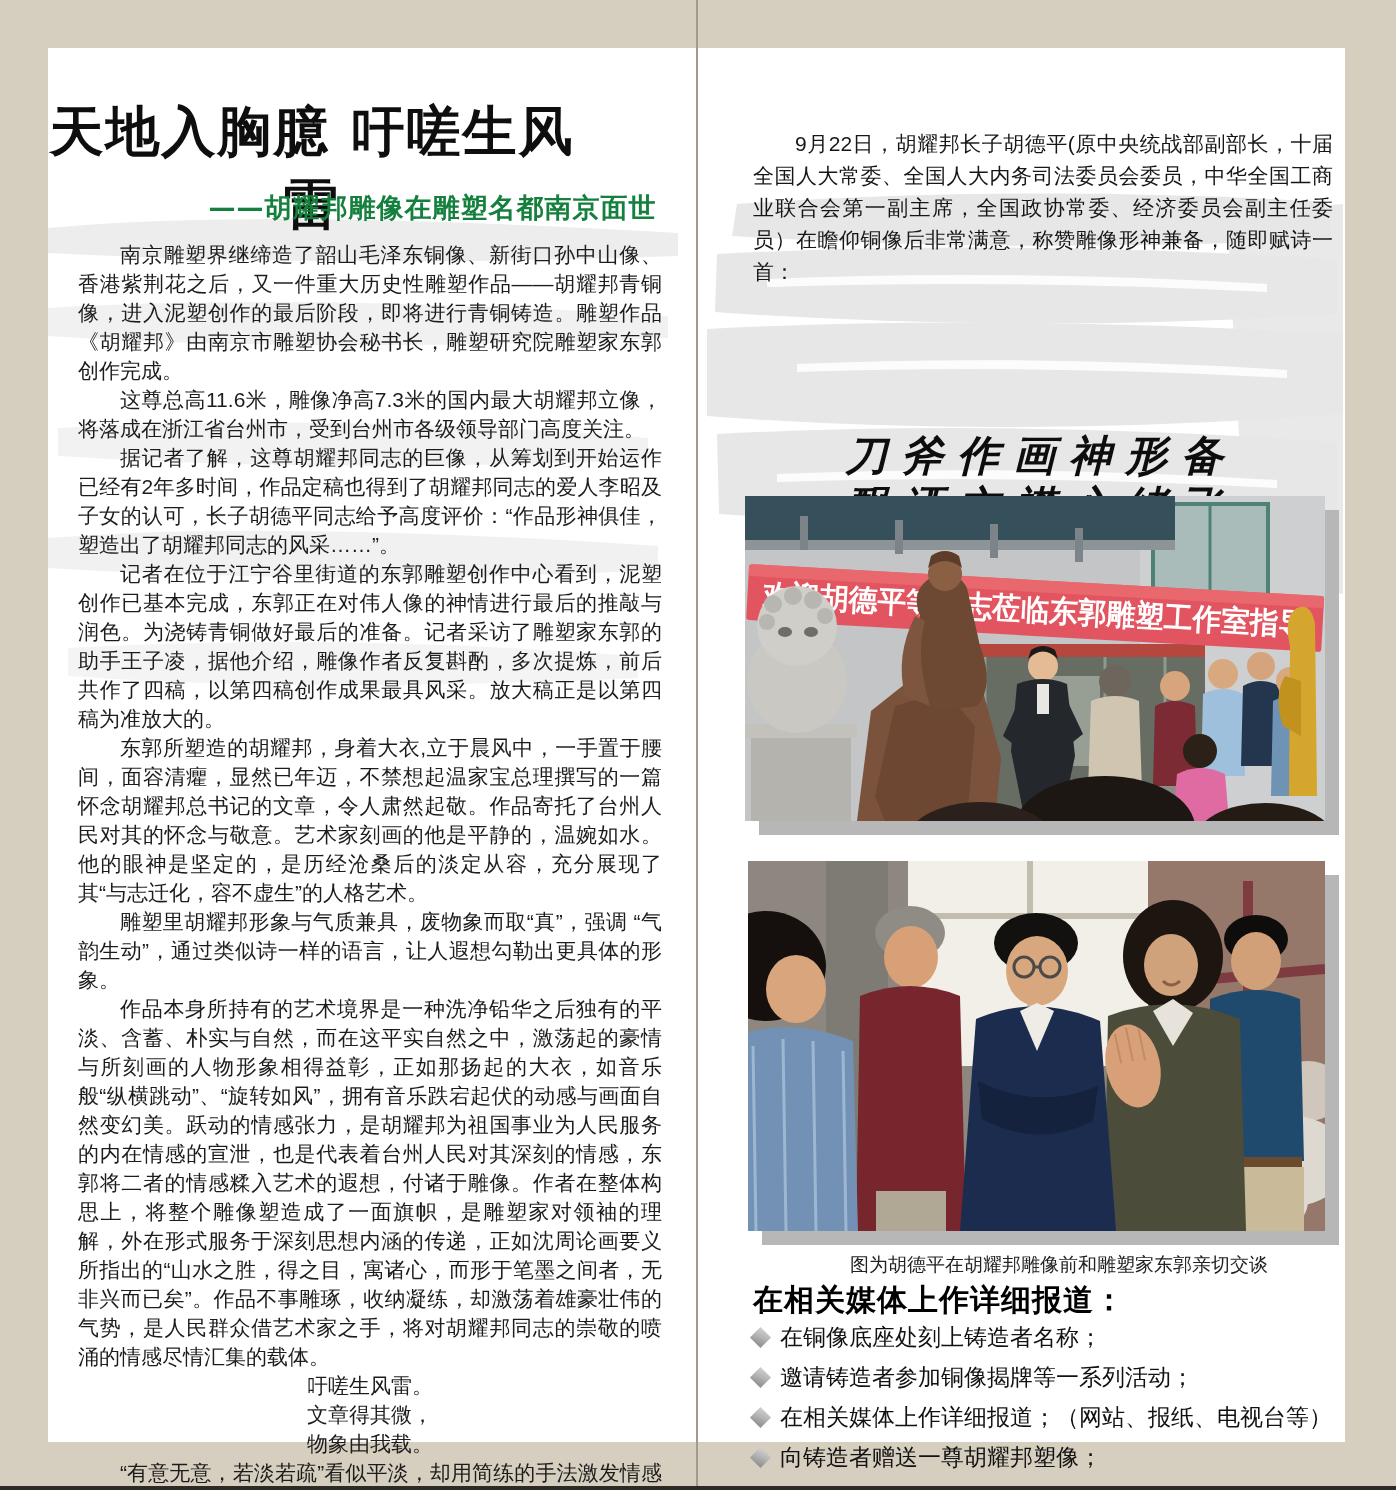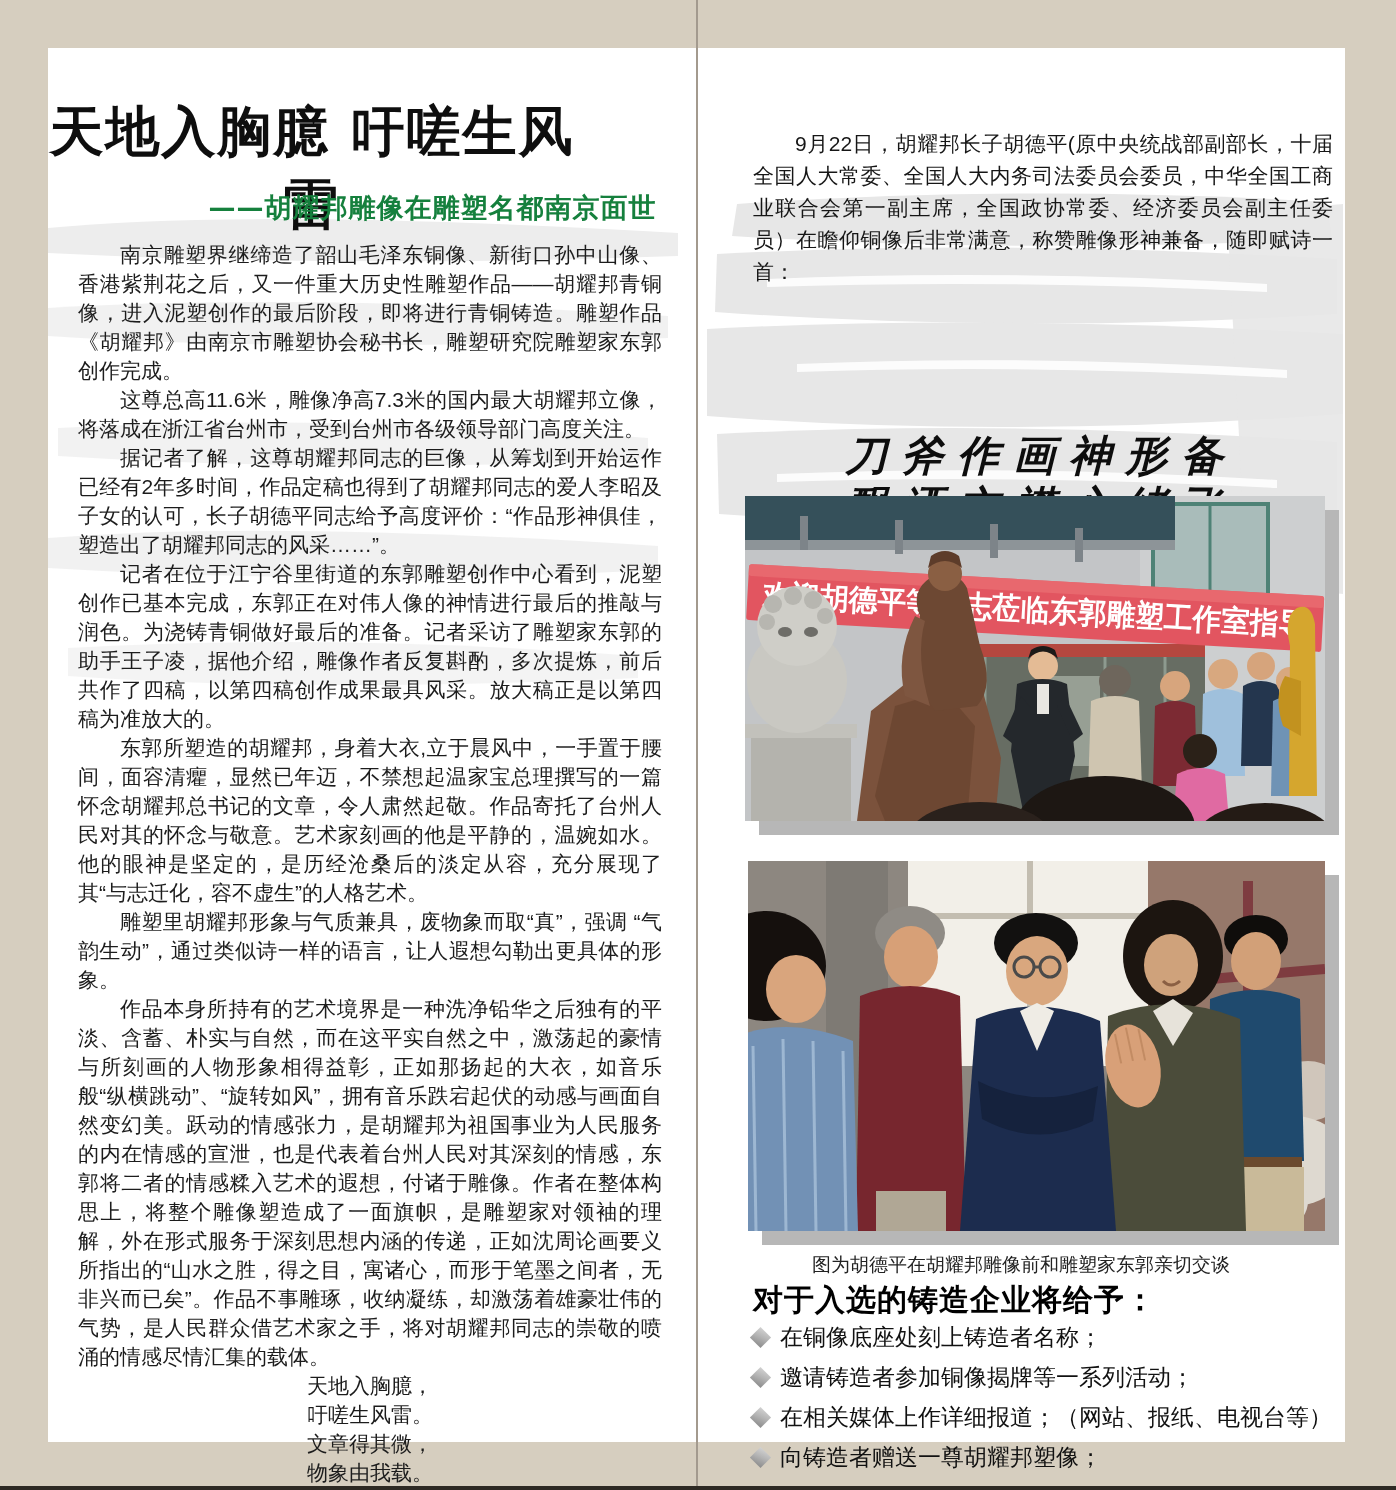--- a/index.html
+++ b/index.html
@@ -47,21 +47,21 @@
     position:absolute;left:148px;top:206px;
     font-family:"DejaVu Serif","Liberation Serif",serif;
     font-weight:900;font-style:italic;font-size:42px;line-height:51px;
     letter-spacing:14px;color:#0d0d0d;
   }
   .photo-shadow{position:absolute;background:#b7b7b7;}
   .photo{position:absolute;overflow:hidden;background:#c5c7c9;}
   .photo svg{display:block;}
   .photo-caption{
     position:absolute;left:0;top:1188px;width:648px;text-align:center;
-    font-size:19px;color:#222;
+    font-size:19px;color:#222;padding-left:38px;
   }
   .benefits-heading{
     position:absolute;left:56px;top:1216px;
     font-size:30px;font-weight:bold;color:#000;letter-spacing:1px;
   }
   .benefits-list{position:absolute;left:56px;top:1258px;width:580px;}
   .benefit-item{display:flex;align-items:center;margin-bottom:9px;font-size:23px;color:#111;}
   .diamond{
     width:15px;height:15px;margin-right:12px;flex:0 0 auto;
     background:linear-gradient(160deg,#d2d2d2 0%,#b5b5b5 45%,#8b8b8b 100%);
@@ -95,21 +95,20 @@
 
     <div class="left-body text-layer">
       <p>南京雕塑界继缔造了韶山毛泽东铜像、新街口孙中山像、香港紫荆花之后，又一件重大历史性雕塑作品——胡耀邦青铜像，进入泥塑创作的最后阶段，即将进行青铜铸造。雕塑作品《胡耀邦》由南京市雕塑协会秘书长，雕塑研究院雕塑家东郭创作完成。</p>
       <p>这尊总高11.6米，雕像净高7.3米的国内最大胡耀邦立像，将落成在浙江省台州市，受到台州市各级领导部门高度关注。</p>
       <p>据记者了解，这尊胡耀邦同志的巨像，从筹划到开始运作已经有2年多时间，作品定稿也得到了胡耀邦同志的爱人李昭及子女的认可，长子胡德平同志给予高度评价：“作品形神俱佳，塑造出了胡耀邦同志的风采……”。</p>
       <p>记者在位于江宁谷里街道的东郭雕塑创作中心看到，泥塑创作已基本完成，东郭正在对伟人像的神情进行最后的推敲与润色。为浇铸青铜做好最后的准备。记者采访了雕塑家东郭的助手王子凌，据他介绍，雕像作者反复斟酌，多次提炼，前后共作了四稿，以第四稿创作成果最具风采。放大稿正是以第四稿为准放大的。</p>
       <p>东郭所塑造的胡耀邦，身着大衣,立于晨风中，一手置于腰间，面容清癯，显然已年迈，不禁想起温家宝总理撰写的一篇怀念胡耀邦总书记的文章，令人肃然起敬。作品寄托了台州人民对其的怀念与敬意。艺术家刻画的他是平静的，温婉如水。他的眼神是坚定的，是历经沧桑后的淡定从容，充分展现了其“与志迁化，容不虚生”的人格艺术。</p>
       <p>雕塑里胡耀邦形象与气质兼具，废物象而取“真”，强调 “气韵生动”，通过类似诗一样的语言，让人遐想勾勒出更具体的形象。</p>
       <p>作品本身所持有的艺术境界是一种洗净铅华之后独有的平淡、含蓄、朴实与自然，而在这平实自然之中，激荡起的豪情与所刻画的人物形象相得益彰，正如那扬起的大衣，如音乐般“纵横跳动”、“旋转如风”，拥有音乐跌宕起伏的动感与画面自然变幻美。跃动的情感张力，是胡耀邦为祖国事业为人民服务的内在情感的宣泄，也是代表着台州人民对其深刻的情感，东郭将二者的情感糅入艺术的遐想，付诸于雕像。作者在整体构思上，将整个雕像塑造成了一面旗帜，是雕塑家对领袖的理解，外在形式服务于深刻思想内涵的传递，正如沈周论画要义所指出的“山水之胜，得之目，寓诸心，而形于笔墨之间者，无非兴而已矣”。作品不事雕琢，收纳凝练，却激荡着雄豪壮伟的气势，是人民群众借艺术家之手，将对胡耀邦同志的崇敬的喷涌的情感尽情汇集的载体。</p>
       <div class="verse">
-        <div>天地入胸臆，</div>
         <div>吁嗟生风雷。</div>
         <div>文章得其微，</div>
         <div>物象由我载。</div>
       </div>
       <p>“有意无意，若淡若疏”看似平淡，却用简练的手法激发情感的迸发，得象外之意，象外之情，正是外在形象气质之“真”，展现了所塑者的人格魅力和“与志迁化，容不虚生”的人生艺术。</p>
     </div>
   </div>
 
   <div class="right-page">
 
@@ -285,21 +284,21 @@
           <ellipse cx="385" cy="205" rx="27" ry="42" fill="#d8a078"></ellipse>
           <line x1="374" y1="170" x2="374" y2="200" stroke="#c28b63" stroke-width="2"></line>
           <line x1="386" y1="166" x2="386" y2="200" stroke="#c28b63" stroke-width="2"></line>
           <line x1="398" y1="170" x2="398" y2="202" stroke="#c28b63" stroke-width="2"></line>
         </g>
       </svg>
     </div>
 
     <div class="photo-caption">图为胡德平在胡耀邦雕像前和雕塑家东郭亲切交谈</div>
 
-    <div class="benefits-heading">对于入选的铸造企业将给予：</div>
+    <div class="benefits-heading">在相关媒体上作详细报道：</div>
 
     <div class="benefits-list">
       <div class="benefit-item">
         <span class="diamond"></span>
         <span>在铜像底座处刻上铸造者名称；</span>
       </div>
       <div class="benefit-item">
         <span class="diamond"></span>
         <span>邀请铸造者参加铜像揭牌等一系列活动；</span>
       </div>

